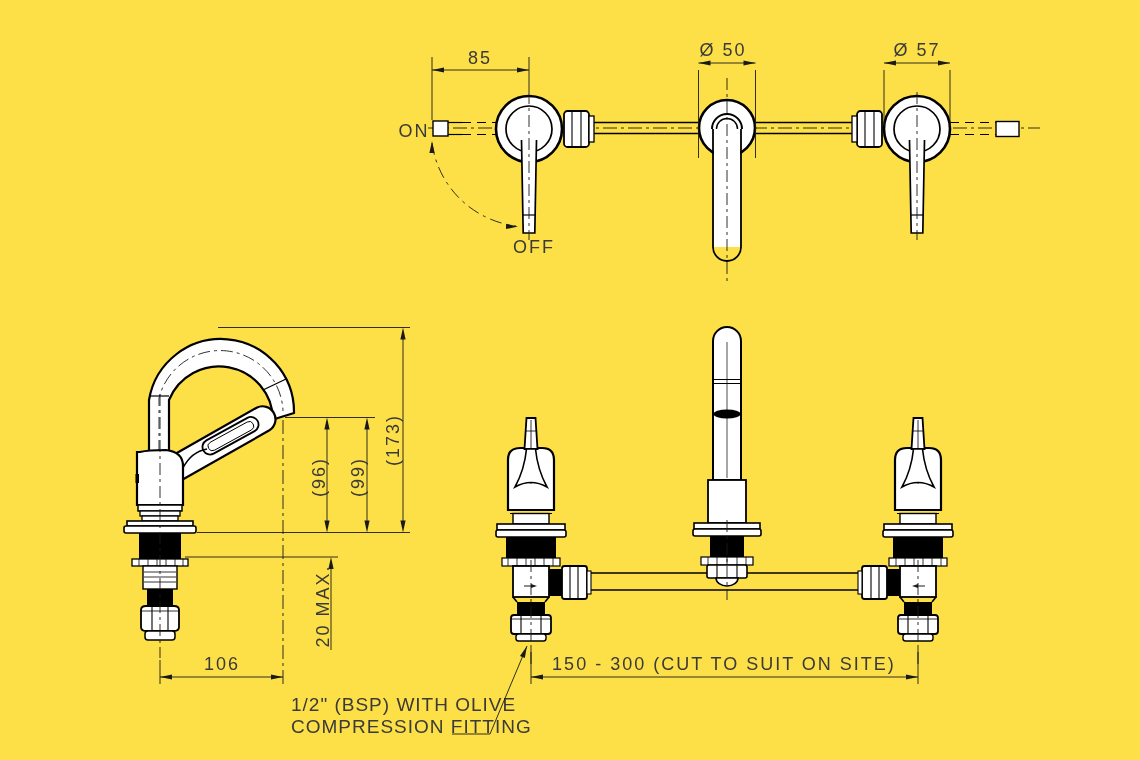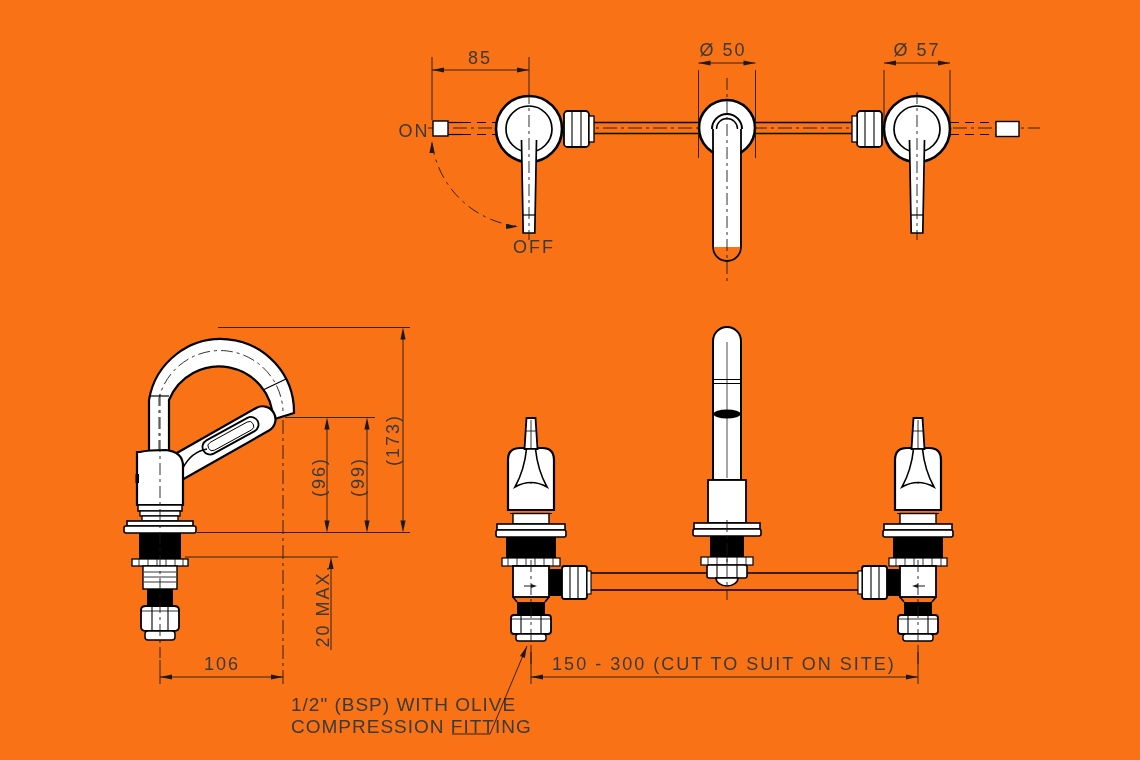--- a/index.html
+++ b/index.html
@@ -1,16 +1,16 @@
 <!DOCTYPE html>
 <html><head>
 <meta charset="utf-8">
 <style>
   html,body{margin:0;padding:0;background:#ffffff;}
-  .canvas{position:relative;width:1140px;height:760px;background:#f97316;overflow:hidden;
+  .canvas{position:relative;width:1140px;height:760px;background:#fde047;overflow:hidden;
           font-family:"Liberation Sans", sans-serif;}
   svg{display:block;}
   .dimtext{font-size:18px;letter-spacing:2px;fill:#3a3a3a;}
   .notetext{font-size:19px;letter-spacing:1px;fill:#3a3a3a;}
   .part{stroke:#000;fill:#fff;}
   .detail{stroke:#000;fill:none;}
   .dim{stroke:#1a1a1a;fill:none;stroke-width:0.9;}
   .arrow{fill:#1a1a1a;stroke:none;}
   .black{fill:#000;stroke:none;}
 </style>

